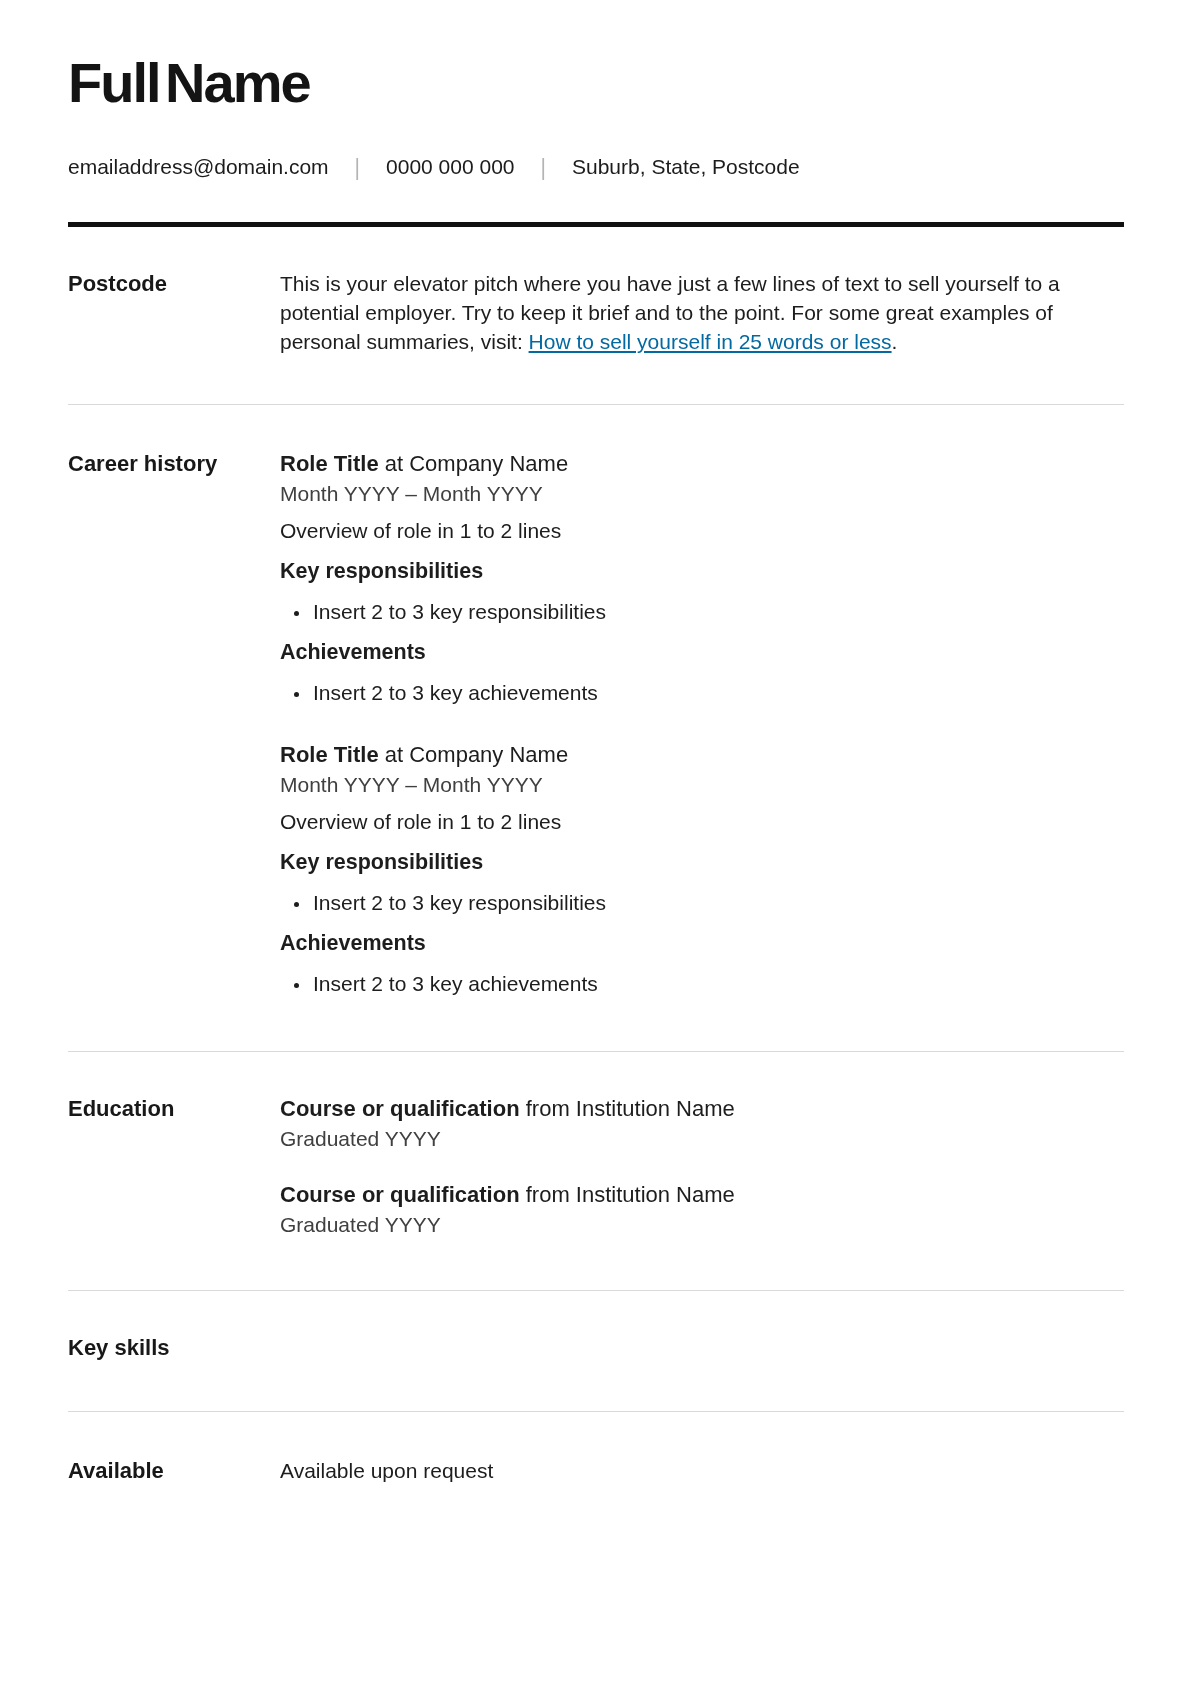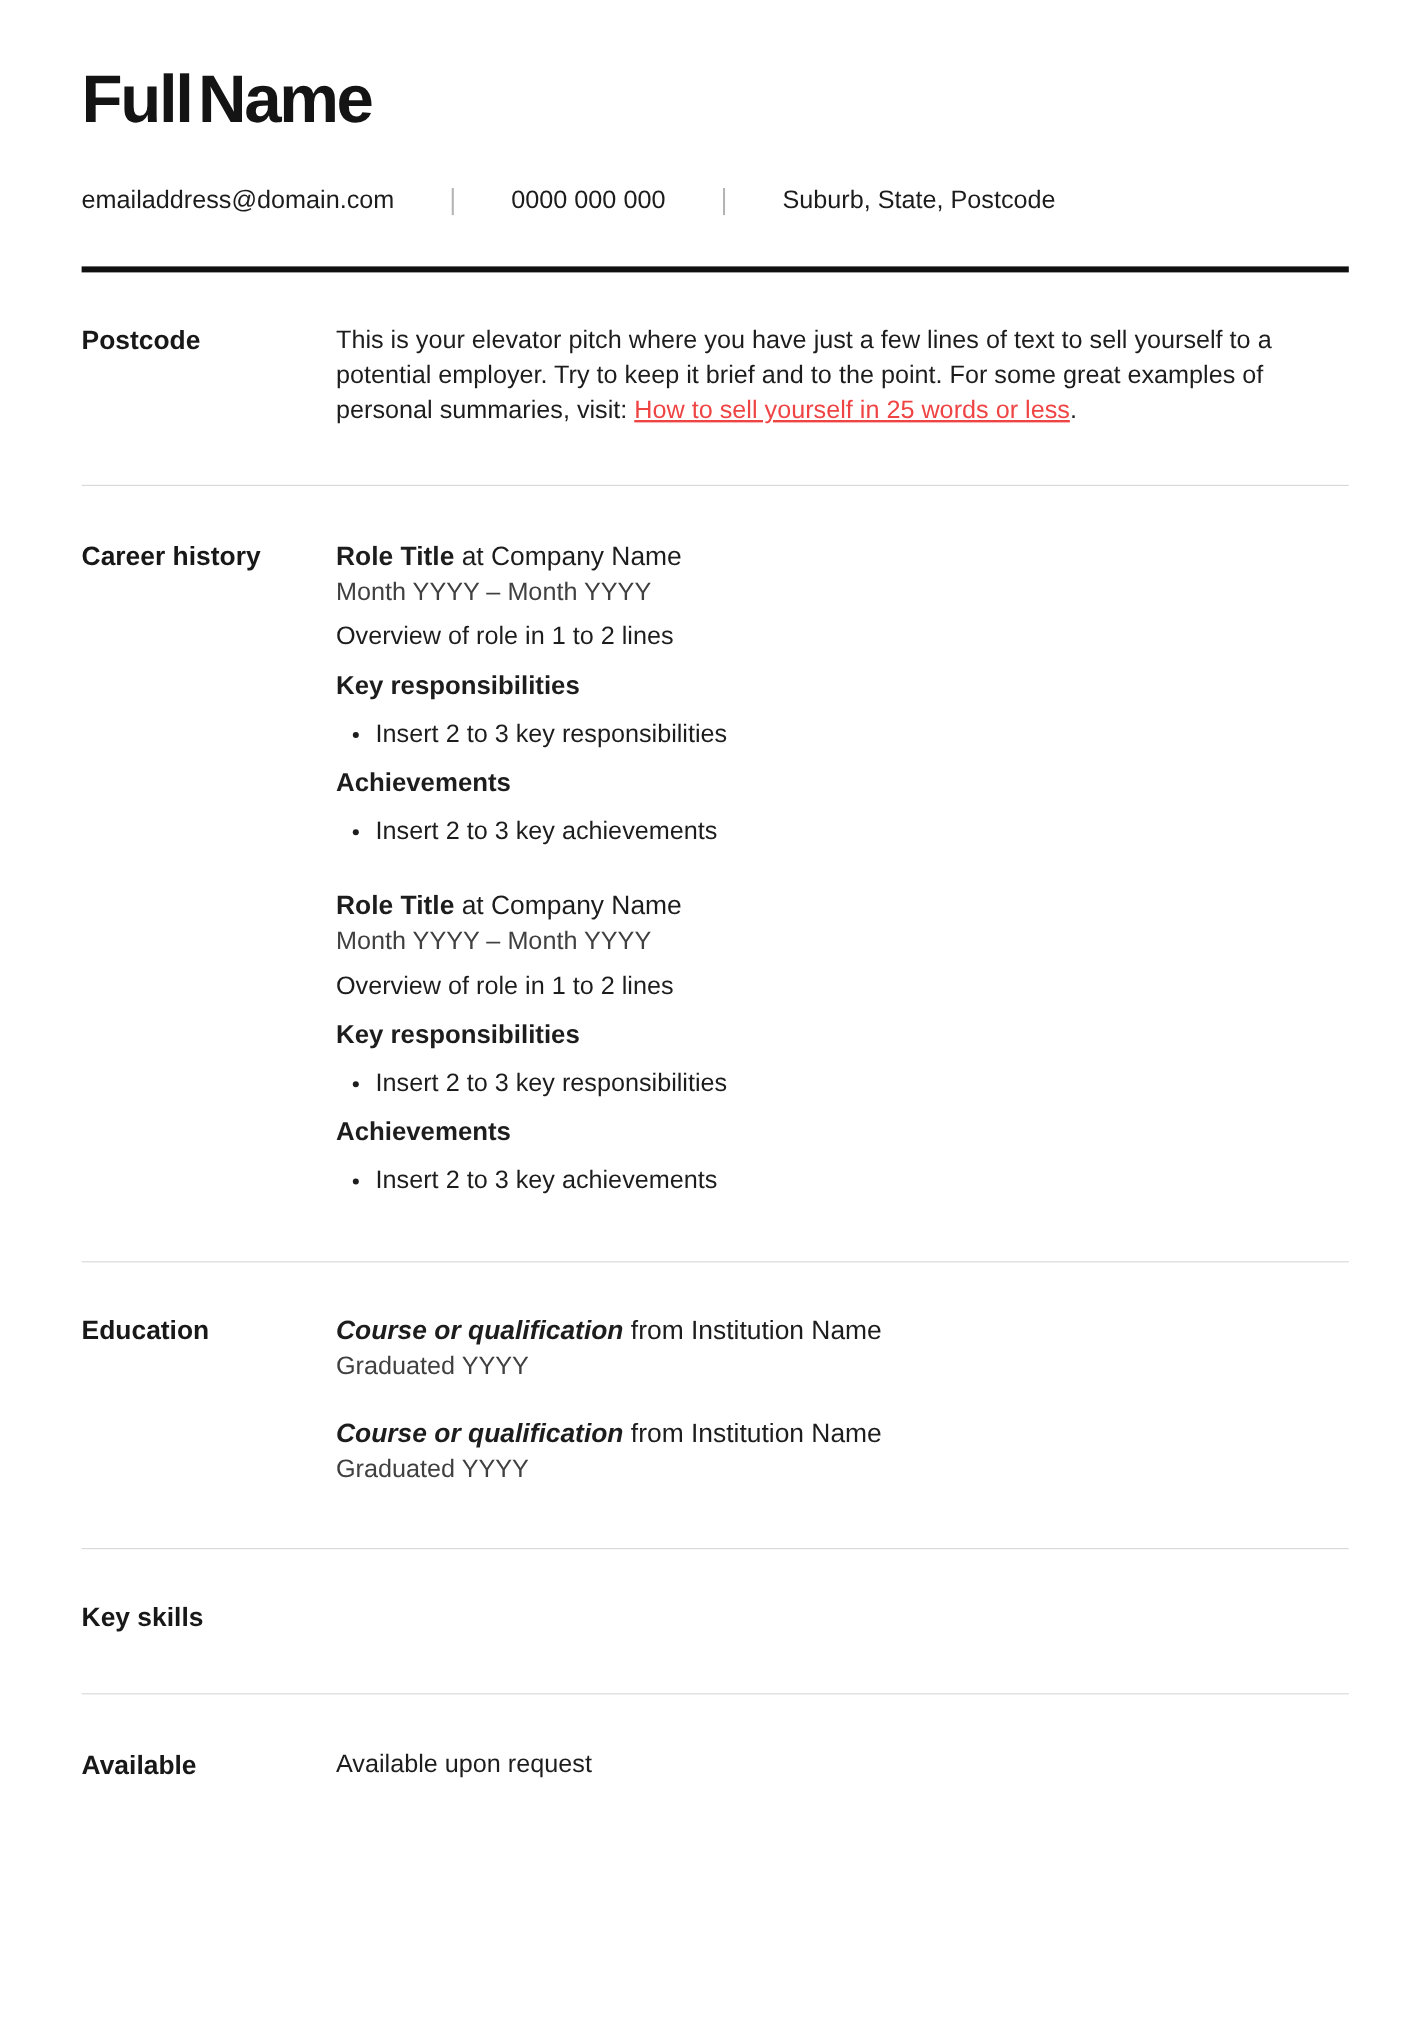--- a/index.html
+++ b/index.html
@@ -25,21 +25,20 @@
     letter-spacing: -2px;
     word-spacing: -8px;
     color: #141414;
   }
   .contact-row {
     margin-top: 40px;
     font-size: 21px;
     line-height: 1.3;
     display: flex;
     align-items: center;
-    gap: 20px;
   }
   .contact-sep {
     color: #b4b4b4;
     margin: 0 26px;
     font-weight: 300;
     transform: scaleY(1.15);
     display: inline-block;
   }
   .header-rule {
     margin-top: 42px;
@@ -71,40 +70,40 @@
   .sec-skills     { padding: 42px 0 48px 0; }
   .sec-references { padding: 44px 0 40px 0; }
 
   hr.divider {
     border: none;
     border-top: 1px solid #dadada;
     height: 0;
   }
 
   a.doc-link {
-    color: #ef4444;
+    color: #0369a1;
     text-decoration: underline;
     cursor: pointer;
   }
 
   
   .job + .job { margin-top: 32px; }
   .role-line { font-size: 22px; line-height: 30px; }
   .role-line .bold { font-weight: bold; }
   .date-line { color: #404040; font-size: 21px; line-height: 30px; }
   .overview  { margin-top: 7px; line-height: 30px; }
   .subhead   { margin-top: 10px; font-weight: bold; font-size: 21.5px; line-height: 30px; }
   ul.bullets { margin-top: 11px; padding-left: 31px; list-style: disc outside; }
   ul.bullets li { line-height: 30px; padding-left: 2px; }
   ul.bullets li::marker { color: #1d1d1d; font-size: 17px; }
 
   
   .edu + .edu { margin-top: 26px; }
   .edu-line { font-size: 22px; line-height: 30px; }
-  .edu-line .bold { font-weight: bold; font-style: italic; }
+  .edu-line .bold { font-weight: bold; }
 
   .skills-text { max-width: 870px; }
 </style>
 </head>
 <body>
 
 <div class="page">
 
   <header>
     <h1 class="name">Full Name</h1>

